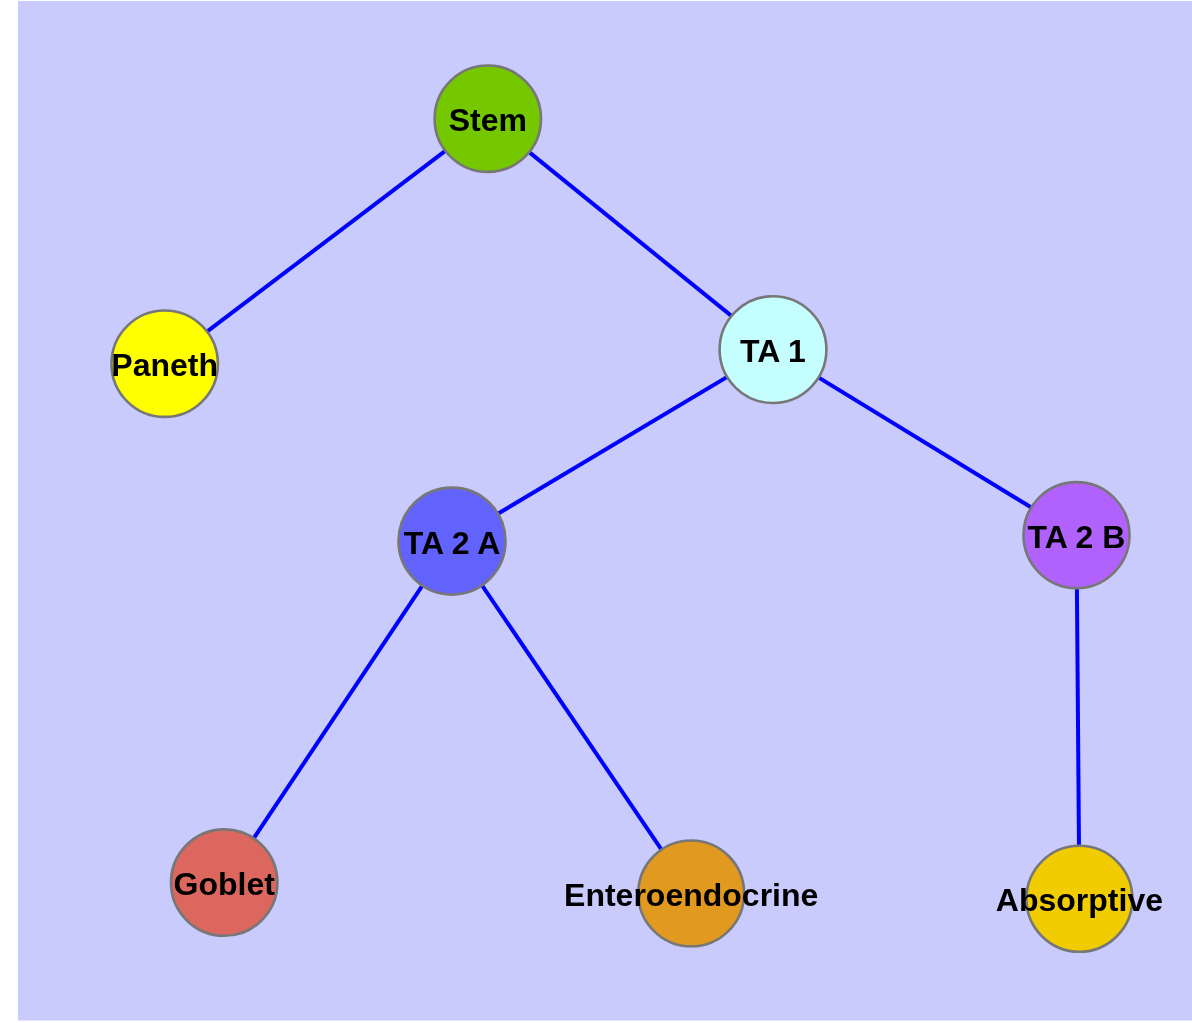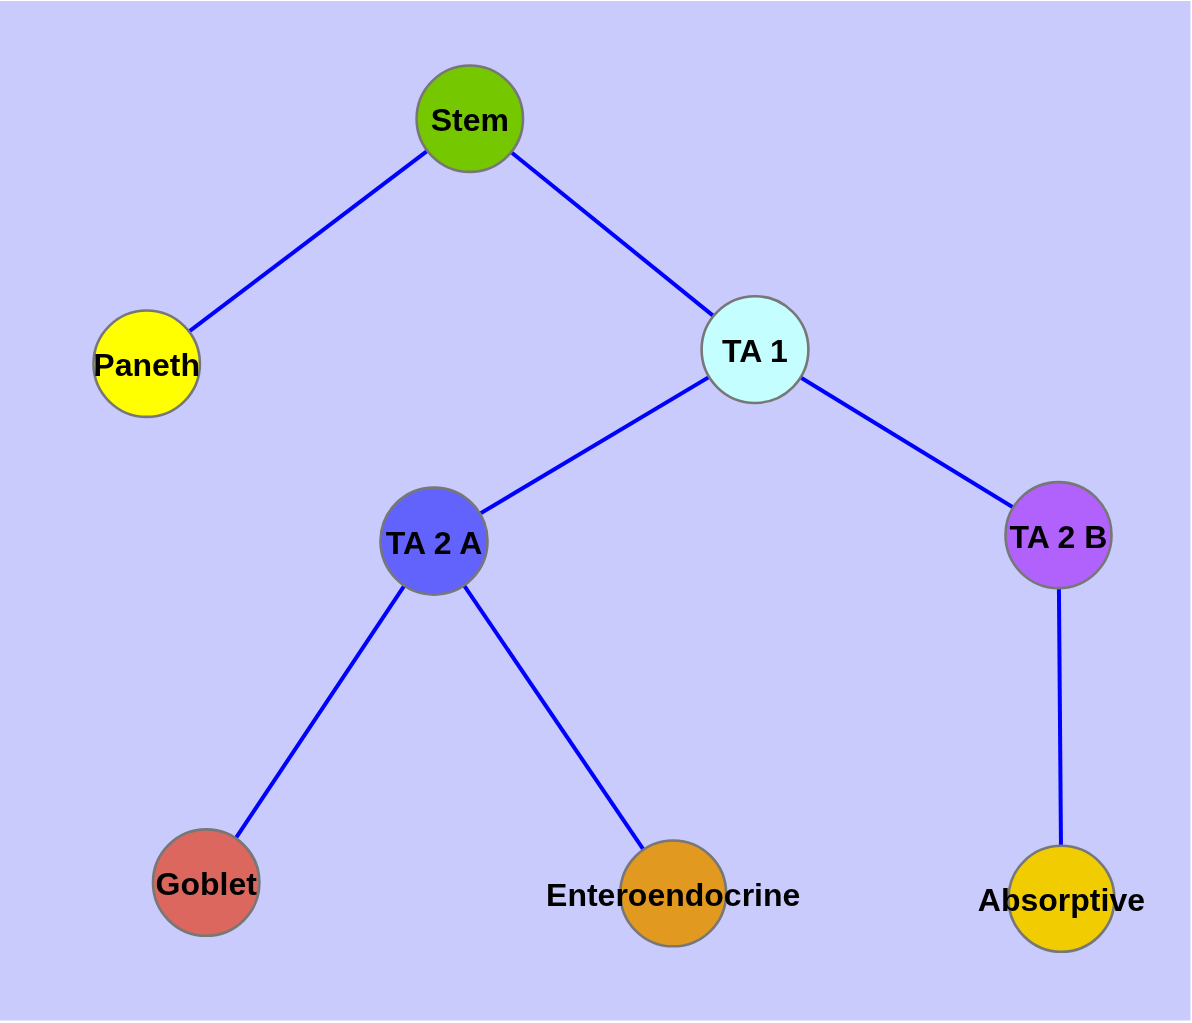--- a/index.html
+++ b/index.html
@@ -7,20 +7,21 @@
     padding: 0;
     width: 1192px;
     height: 1023px;
     overflow: hidden;
     background: #ffffff;
   }
   #figure {
     position: relative;
     width: 1040px;
     height: 1023px;
+    margin-left: 18px;
   }
   #graph-svg {
     display: block;
     width: 1192px;
     height: 1023px;
     filter: blur(0.5px);
   }
   .node-label {
     font-family: "Liberation Sans", sans-serif;
     font-weight: bold;

